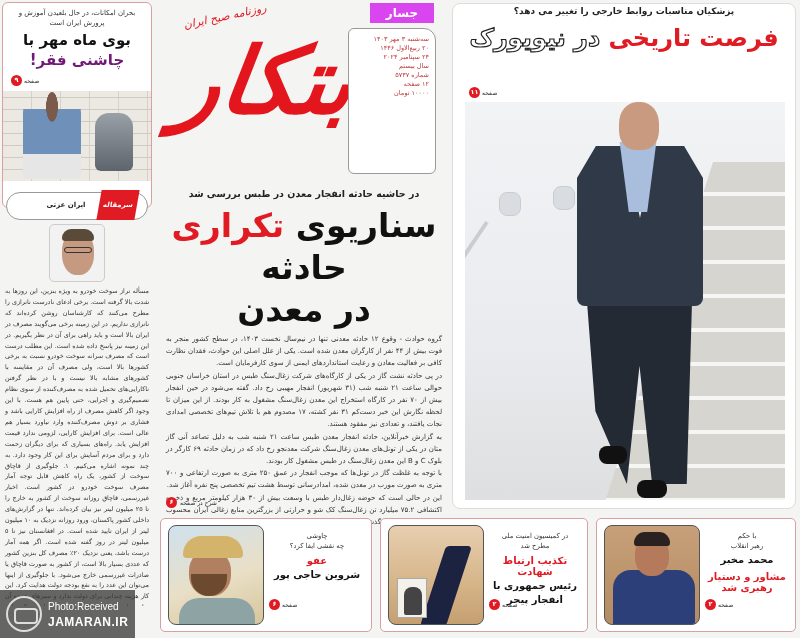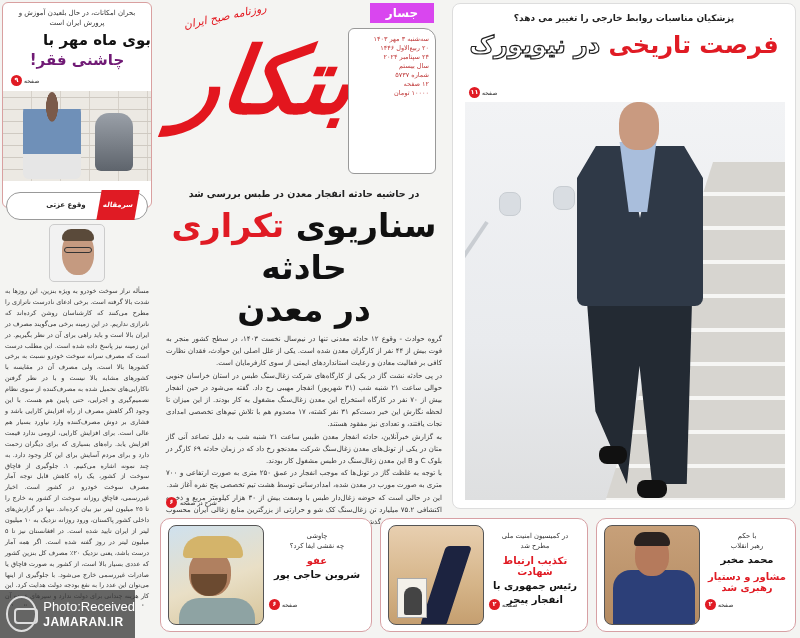--- a/index.html
+++ b/index.html
@@ -7,21 +7,21 @@
   body { font-family: "DejaVu Sans", sans-serif; position: relative; direction: ltr; }
 
   .page { position: absolute; left: 0; top: 0; width: 800px; height: 638px; background: #f4f4f2; }
 
   
   .teaser-left {
     position: absolute; left: 2px; top: 2px; width: 150px; height: 206px;
     border: 1px solid #d9a0a0; border-radius: 6px; background: #fff; overflow: hidden;
   }
   .teaser-left .kicker { direction: rtl; text-align: center; font-size: 7px; color: #333; line-height: 10px; padding: 5px 6px 0; }
-  .teaser-left .title1 { direction: rtl; text-align: right; font-size: 15px; font-weight: bold; color: #111; margin-top: 3px; }
+  .teaser-left .title1 { direction: rtl; text-align: center; font-size: 15px; font-weight: bold; color: #111; margin-top: 3px; }
   .teaser-left .title2 { direction: rtl; text-align: center; font-size: 15px; font-weight: bold; color: #701a75; margin-top: 2px; }
   .teaser-left .pageref { position: absolute; left: 8px; top: 72px; }
   .teaser-left .photo {
     position: absolute; left: 0; top: 88px; width: 150px; height: 90px;
     background:
       repeating-linear-gradient(0deg, transparent 0 11px, #cfcac2 11px 12px),
       repeating-linear-gradient(90deg, transparent 0 28px, #d6d1c9 28px 29px),
       #ece9e3;
   }
   .teaser-left .child {
@@ -58,21 +58,21 @@
     border: 1.5px solid #999; border-radius: 6px 12px 6px 6px; background: #fff;
     padding: 6px 6px 0 6px; direction: rtl;
   }
   .infobox .line { font-size: 6.5px; color: #c03a3a; line-height: 9px; text-align: right; }
 
   
   .hero {
     position: absolute; left: 452px; top: 3px; width: 344px; height: 506px;
     background: #fff; border: 1px solid #ddd; border-radius: 8px; overflow: hidden;
   }
-  .hero .kicker { direction: rtl; text-align: center; font-size: 9px; font-weight: bold; color: #222; margin-top: 9px; }
+  .hero .kicker { direction: rtl; text-align: center; font-size: 9px; font-weight: bold; color: #222; margin-top: 2px; }
   .hero .headline { direction: rtl; text-align: center; margin-top: 7px; font-size: 24px; font-weight: bold; line-height: 30px; }
   .hero .headline .red { color: #e01b24; }
   .hero .headline .outline { color: #fff; -webkit-text-stroke: 1.2px #222; }
   .hero .pageref { position: absolute; left: 16px; top: 83px; }
   .hero .photo {
     position: absolute; left: 12px; top: 98px; width: 320px; height: 398px;
     background: linear-gradient(180deg, #f2f3f5 0%, #e9ebee 60%, #dedfe0 100%);
     overflow: hidden;
   }
   .plane-text {
@@ -121,21 +121,21 @@
   }
   .opinion .portrait .face { position: absolute; left: 12px; top: 6px; width: 32px; height: 44px; border-radius: 45%; background: #c59a80; }
   .opinion .portrait .hair { position: absolute; left: 12px; top: 4px; width: 32px; height: 12px; border-radius: 12px 12px 4px 4px; background: #5a4a3a; }
   .opinion .portrait .glasses { position: absolute; left: 14px; top: 22px; width: 28px; height: 6px; border: 1px solid #333; border-radius: 3px; }
   .opinion .title { direction: rtl; text-align: center; font-size: 10px; font-weight: bold; line-height: 14px; color: #111; margin-top: 6px; }
   .opinion .body { direction: rtl; text-align: justify; font-size: 6.4px; line-height: 10.9px; color: #333; padding: 0 3px; margin-top: 4px; height: 320px; overflow: hidden; }
 
   
   .card {
     position: absolute; top: 518px; height: 114px; background: #fff;
-    border: 1px solid #d7a0a4; border-radius: 10px; overflow: hidden;
+    border: 1px solid #d7a0a4; border-radius: 5px; overflow: hidden;
   }
   .card .photo { position: absolute; left: 7px; top: 6px; width: 96px; height: 100px; border: 1.5px solid #555; border-radius: 8px; overflow: hidden; }
   .card .text { position: absolute; left: 106px; right: 4px; top: 12px; direction: rtl; text-align: center; }
   .card .kicker { font-size: 6.8px; line-height: 10px; color: #333; }
   .card .red-line { font-size: 10px; font-weight: bold; color: #e01b24; margin-top: 4px; }
   .card .black-line { font-size: 10px; font-weight: bold; color: #111; margin-top: 2px; line-height: 14px; }
   .card .pageref { position: absolute; left: 108px; top: 80px; }
 
   .card1 { left: 596px; width: 200px; }
   .card2 { left: 380px; width: 208px; }
@@ -163,21 +163,21 @@
   .pageref .num { width: 11px; height: 11px; border-radius: 50%; background: #e01b24; color: #fff; font-size: 6.5px; font-weight: bold; text-align: center; line-height: 11px; }
 
   
   .watermark {
     position: absolute; left: 0; top: 590px; width: 135px; height: 48px;
     background: rgba(60,60,60,0.78); display: flex; align-items: center; gap: 6px; padding-left: 6px;
   }
   .watermark .emblem { width: 36px; height: 36px; border-radius: 50%; border: 2px solid #ddd; position: relative; }
   .watermark .emblem::after { content: ""; position: absolute; left: 6px; top: 10px; width: 20px; height: 12px; border: 2px solid #ddd; border-radius: 4px; }
   .watermark .lines { font-family: "Liberation Sans", sans-serif; color: #fff; }
-  .watermark .l1 { font-size: 13px; line-height: 16px; }
+  .watermark .l1 { font-size: 10px; line-height: 16px; }
   .watermark .l2 { font-size: 12px; line-height: 15px; font-weight: bold; letter-spacing: 0.5px; }
 </style>
 </head>
 <body>
 
 <div class="page">
 
   <div class="teaser-left">
     <div class="kicker">بحران امکانات، در حال بلعیدن آموزش و پرورش ایران است</div>
     <div class="title1">بوی ماه مهر با</div>
@@ -250,21 +250,21 @@
     </div>
     <div class="continued pageref">
       <span class="lbl">شرح در صفحه</span>
       <span class="num">۶</span>
     </div>
   </div>
 
   <div class="opinion">
     <div class="tag-wrap">
       <div class="tag">سرمقاله</div>
-      <div class="author">وقوع عزتی</div>
+      <div class="author">ایران عزتی</div>
     </div>
     <div class="portrait">
       <div class="face"></div>
       <div class="hair"></div>
       <div class="glasses"></div>
     </div>
     <div class="body">مسأله تراز سوخت خودرو به ویژه بنزین، این روزها به شدت بالا گرفته است. برخی ادعای نادرست ناترازی را مطرح می‌کنند که کارشناسان روشن کرده‌اند که ناترازی نداریم. در این زمینه برخی می‌گویند مصرف در ایران بالا است و باید راهی برای آن در نظر بگیریم. در این زمینه نیز پاسخ داده شده است. این مطلب درست است که مصرف سرانه سوخت خودرو نسبت به برخی کشورها بالا است، ولی مصرف آن در مقایسه با کشورهای مشابه بالا نیست و با در نظر گرفتن ناکارایی‌های تحمیل شده به مصرف‌کننده از سوی نظام تصمیم‌گیری و اجرایی، حتی پایین هم هست. با این وجود اگر کاهش مصرف از راه افزایش کارایی باشد و فشاری بر دوش مصرف‌کننده وارد نیاورد بسیار هم عالی است. برای افزایش کارایی، لزومی ندارد قیمت افزایش یابد. راه‌های بسیاری که برای دیگران زحمت دارد و برای مردم آسایش برای این کار وجود دارد. به چند نمونه اشاره می‌کنیم. ۱. جلوگیری از قاچاق سوخت از کشور، یک راه کاهش قابل توجه آمار مصرف سوخت خودرو در کشور است. اخبار غیررسمی، قاچاق روزانه سوخت از کشور به خارج را تا ۲۵ میلیون لیتر نیز بیان کرده‌اند. تنها در گزارش‌های داخلی کشور پاکستان، ورود روزانه نزدیک به ۱۰ میلیون لیتر از ایران تایید شده است. در افغانستان نیز تا ۵ میلیون لیتر در روز گفته شده است. اگر همه آمار درست باشد، یعنی نزدیک ۲۰٪ مصرف کل بنزین کشور که عددی بسیار بالا است، از کشور به صورت قاچاق یا صادرات غیررسمی خارج می‌شود. با جلوگیری از اینها می‌توان این عدد را به نفع بودجه دولت هدایت کرد. این کار هزینه چندانی برای دولت ندارد و سیرهای عمده آن برای دولت و نیروهای امنیتی مشخص است. البته اگر آنهایی که در این کار دست دارند و منافع آن را می‌بینند بگذارند.</div>
   </div>
 
   <div class="card card1">

